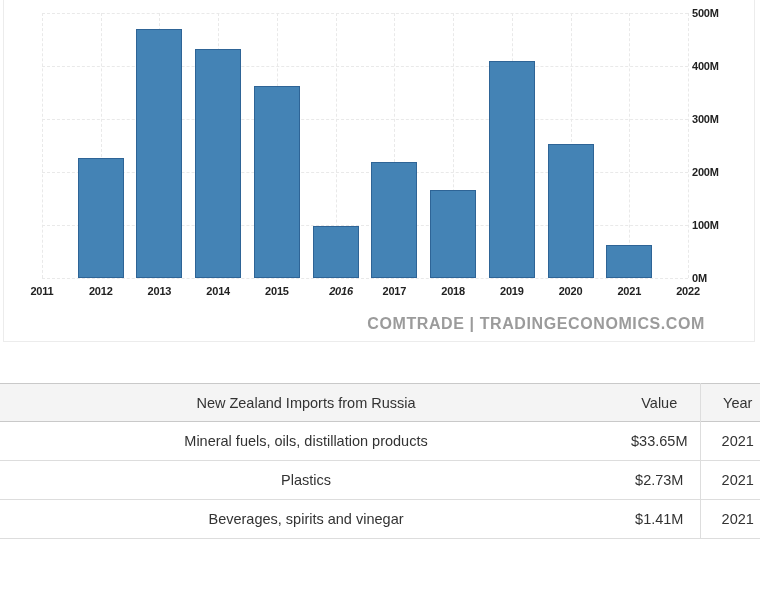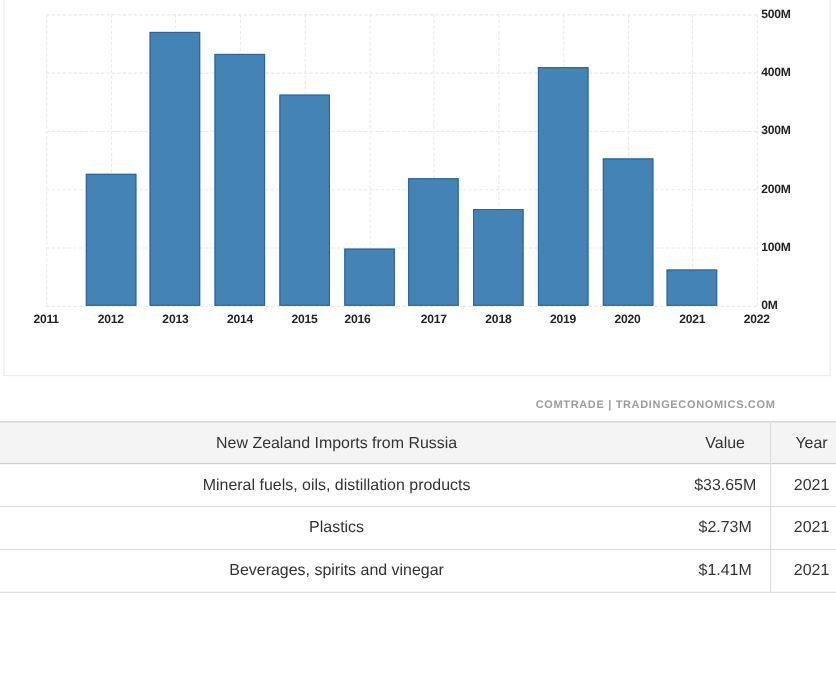--- a/index.html
+++ b/index.html
@@ -28,22 +28,22 @@
     font-size: 11px; font-weight: bold; color: #222222;
     letter-spacing: -0.2px; white-space: nowrap; z-index: 3; text-align: center;
   }
   .xlab {
     position: absolute; width: 44px; text-align: center;
     font-size: 11px; font-weight: bold; color: #222222;
     letter-spacing: -0.2px; z-index: 3;
   }
   .attribution {
     position: absolute; top: 315px; right: 55px;
-    font-size: 10px; font-weight: bold; letter-spacing: 0.6px;
-    color: #9b9b9b; white-space: nowrap; margin-top: 48px;
+    font-size: 16px; font-weight: bold; letter-spacing: 0.6px;
+    color: #9b9b9b; white-space: nowrap;
   }
 
   
   .imports-table {
     position: absolute; top: 383px; left: 0;
     width: 760px; border-collapse: collapse; table-layout: fixed;
     font-size: 14.5px; color: #333333;
     border-top: 1px solid #c9c9c9;
   }
   .imports-table col.c1 { width: 600px; }
@@ -112,21 +112,21 @@
         <div class="ylab" style="left: 692px; top: 172px;">200M</div>
         <div class="ylab" style="left: 692px; top: 225px;">100M</div>
         <div class="ylab" style="left: 692px; top: 278px;">0M</div>
       </div>
     <div id="xaxis-layer">
         <div class="xlab" style="left: 20px; top: 285px;">2011</div>
         <div class="xlab" style="left: 78.7273px; top: 285px;">2012</div>
         <div class="xlab" style="left: 137.455px; top: 285px;">2013</div>
         <div class="xlab" style="left: 196.182px; top: 285px;">2014</div>
         <div class="xlab" style="left: 254.909px; top: 285px;">2015</div>
-        <div class="xlab" style="left: 303px; top: 285px;">2016</div>
+        <div class="xlab" style="left: 319px; top: 285px; font-style: italic;">2016</div>
         <div class="xlab" style="left: 372.364px; top: 285px;">2017</div>
         <div class="xlab" style="left: 431.091px; top: 285px;">2018</div>
         <div class="xlab" style="left: 489.818px; top: 285px;">2019</div>
         <div class="xlab" style="left: 548.545px; top: 285px;">2020</div>
         <div class="xlab" style="left: 607.273px; top: 285px;">2021</div>
         <div class="xlab" style="left: 666px; top: 285px;">2022</div>
       </div>
     <div class="attribution">COMTRADE | TRADINGECONOMICS.COM</div>
   </section>
 

